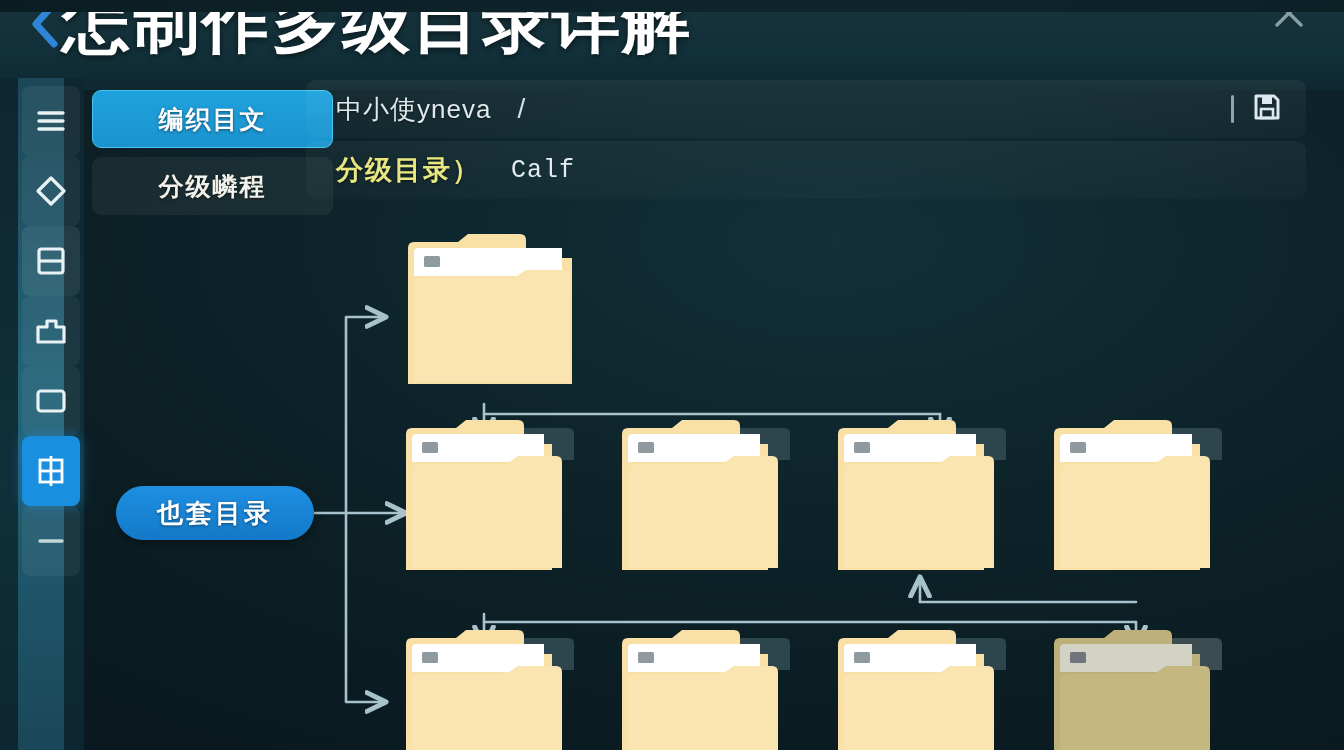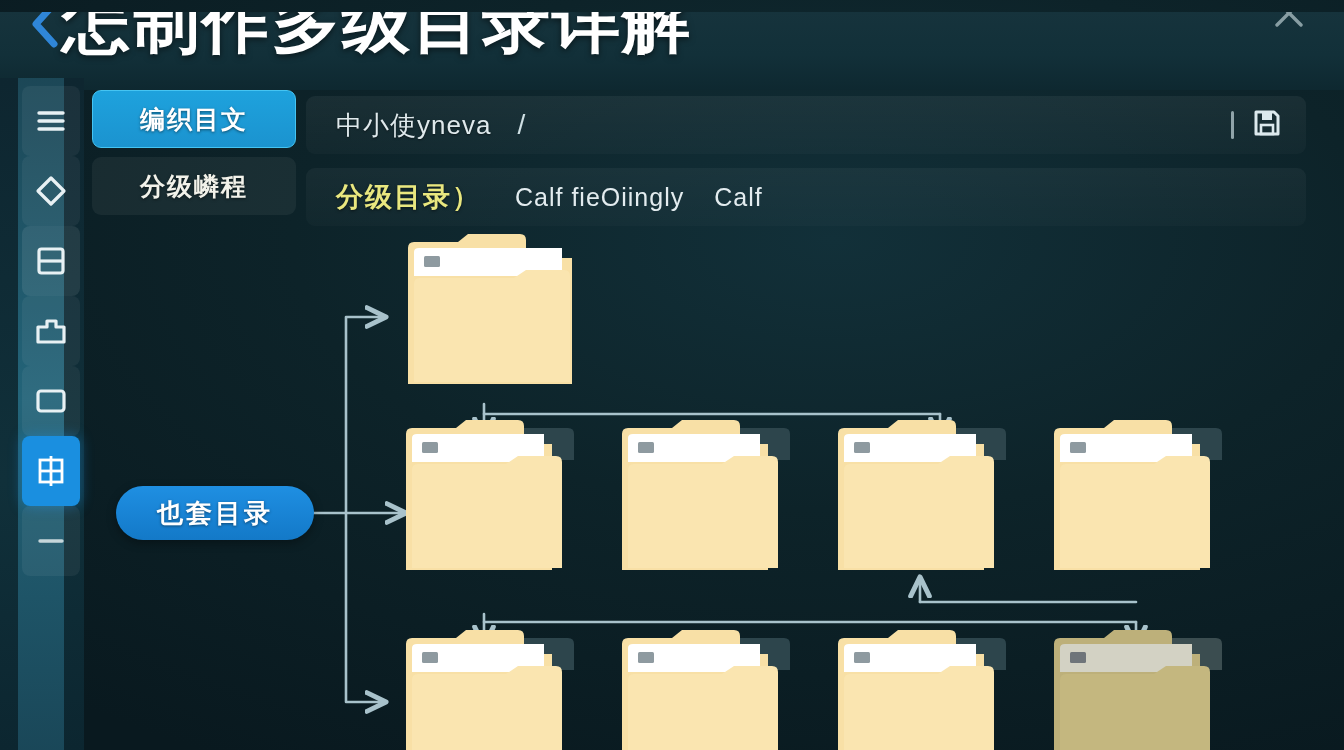--- a/index.html
+++ b/index.html
@@ -52,21 +52,21 @@
     display:flex; align-items:center; justify-content:center;
     border-radius:8px;
   }
   .rail-item.dim   { background:rgba(255,255,255,.055); }
   .rail-item.dim2  { background:rgba(255,255,255,.085); }
   .rail-item.active{ background:#1a8fe0; box-shadow:0 0 14px rgba(26,143,224,.45); }
   .rail-item svg { display:block; }
 
   
   .tab {
-    position:absolute; left:92px; width:204px; height:58px;
+    position:absolute; left:92px; width:241px; height:58px;
     display:flex; align-items:center; justify-content:center;
     border-radius:9px;
     font-size:25px; font-weight:bold; letter-spacing:2px;
     color:#ffffff;
     text-shadow:0 1px 3px rgba(0,0,0,.5);
   }
   .tab.primary {
     background:linear-gradient(180deg,#1ea2dd 0%, #1b93cf 100%);
     border:1px solid #45c4f2;
     top:90px;
@@ -77,22 +77,22 @@
     color:#f2f2ea;
   }
 
   
   .bar {
     position:absolute; left:306px; width:1000px; height:58px;
     border-radius:9px;
     background:linear-gradient(180deg, rgba(255,255,255,.055) 0%, rgba(255,255,255,.025) 100%);
     display:flex; align-items:center;
   }
-  .bar.row1 { top:96px; }
-  .bar.row2 { top:168px; background:linear-gradient(180deg, rgba(255,255,255,.045) 0%, rgba(255,255,255,.02) 100%); }
+  .bar.row1 { top:80px; }
+  .bar.row2 { top:141px; background:linear-gradient(180deg, rgba(255,255,255,.045) 0%, rgba(255,255,255,.02) 100%);font-family:Liberation Mono, monospace; }
 
   .bar-text {
     margin-left:30px; font-size:26px; color:#dfe9ec; letter-spacing:1px;
     white-space:nowrap; text-shadow:0 1px 2px rgba(0,0,0,.5);
     filter:blur(.35px);
   }
   .bar-slash { margin-left:26px; font-size:28px; color:#cfe0e4; }
 
   .bar-hl {
     margin-left:30px; font-size:27px; font-weight:bold; letter-spacing:2px;
@@ -239,21 +239,20 @@
           <path d="M4 4 L22 4 L26 8 L26 26 L4 26 Z" fill="none" stroke="#dce9ed" stroke-width="3" stroke-linejoin="round"></path>
           <rect x="10" y="4" width="10" height="8" fill="#dce9ed"></rect>
           <rect x="9" y="17" width="12" height="9" fill="none" stroke="#dce9ed" stroke-width="2.6"></rect>
         </svg>
       </span>
     </span>
   </div>
 
   <div class="bar row2">
     <span class="bar-hl">分级目录）</span>
-    <span class="bar-sub">Calf fieOiingly</span>
     <span class="bar-sub bar-sub2">Calf</span>
   </div>
 
   <div class="canvas">
 
     <svg class="wires" width="1260" height="534">
       <defs>
         <marker id="ah" markerWidth="9" markerHeight="9" refX="7.2" refY="4.5" orient="auto">
           <path d="M0.6,0.9 L8,4.5 L0.6,8.1" fill="none" stroke="#a8c2cb" stroke-width="1.9" stroke-linecap="round" stroke-linejoin="round"></path>
         </marker>

